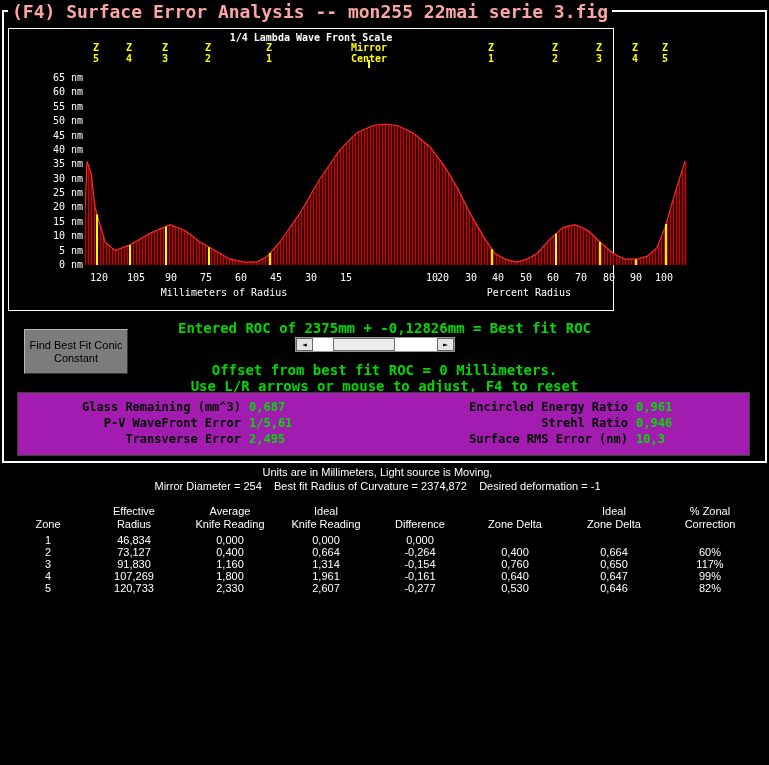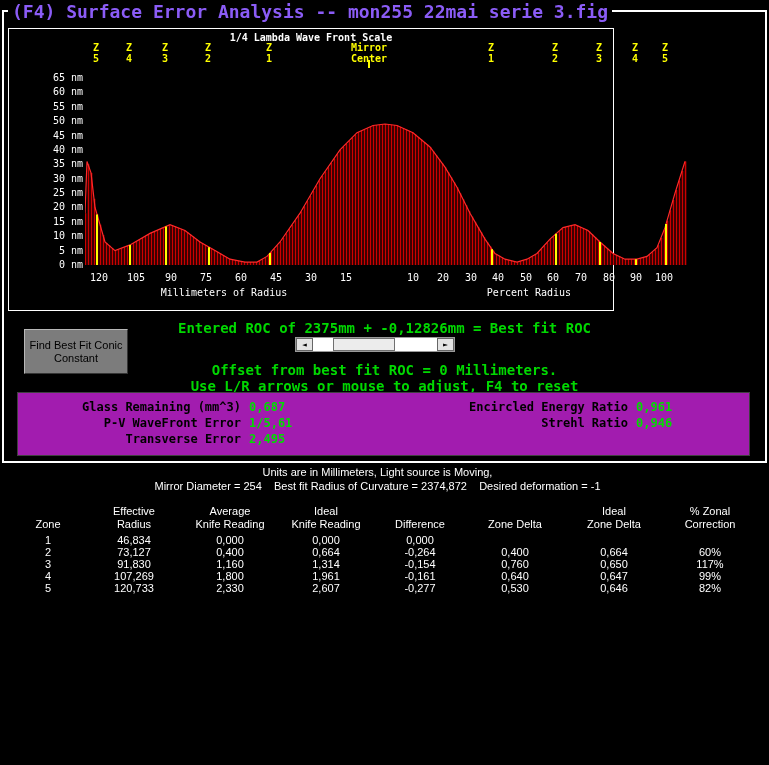--- a/index.html
+++ b/index.html
@@ -3,21 +3,21 @@
 <meta charset="utf-8">
 <style>
   *{margin:0;padding:0;box-sizing:border-box}
   html,body{background:#000}
   body{width:769px;height:765px;position:relative;overflow:hidden;
        font-family:"DejaVu Sans Mono",monospace}
 
   
   .window{position:absolute;left:2px;top:10px;width:765px;height:453px;
           border:2px solid #fff;background:#000}
-  .title{position:absolute;left:4px;top:-11px;background:#000;color:#8b5cf6;
+  .title{position:absolute;left:4px;top:-11px;background:#000;color:#fca5a5;
          font-size:18px;font-weight:bold;letter-spacing:0;padding:0 4px;
          white-space:pre;z-index:3}
 
   
   .chart-box{position:absolute;left:4px;top:16px;width:606px;height:283px;
              border:1px solid #fff;background:#000}
   .scale-title{position:absolute;left:0;top:3px;width:100%;text-align:center;
                color:#fff;font-size:10px;font-weight:bold}
   .zone-label{position:absolute;top:13px;width:24px;text-align:center;
               color:#ffff00;font-size:10px;line-height:11px;font-weight:bold}
@@ -362,21 +362,21 @@
       </svg>
     <div class="x-ticks" id="x-ticks">
         <div class="xtick" style="left: 75px;">120</div>
         <div class="xtick" style="left: 112px;">105</div>
         <div class="xtick" style="left: 147px;">90</div>
         <div class="xtick" style="left: 182px;">75</div>
         <div class="xtick" style="left: 217px;">60</div>
         <div class="xtick" style="left: 252px;">45</div>
         <div class="xtick" style="left: 287px;">30</div>
         <div class="xtick" style="left: 322px;">15</div>
-        <div class="xtick" style="left: 380px; text-align: right;">10</div>
+        <div class="xtick" style="left: 408px;">10</div>
         <div class="xtick" style="left: 419px;">20</div>
         <div class="xtick" style="left: 447px;">30</div>
         <div class="xtick" style="left: 474px;">40</div>
         <div class="xtick" style="left: 502px;">50</div>
         <div class="xtick" style="left: 529px;">60</div>
         <div class="xtick" style="left: 557px;">70</div>
         <div class="xtick" style="left: 585px;">80</div>
         <div class="xtick" style="left: 612px;">90</div>
         <div class="xtick" style="left: 640px;">100</div>
       </div>
@@ -405,20 +405,21 @@
 
   <div class="stats-panel">
     <div class="stats-col stats-left" id="stats-left">
         <div class="stat-row"><span class="stat-label">Glass Remaining (mm^3)</span><span class="stat-value">0,687</span></div>
         <div class="stat-row"><span class="stat-label">P-V WaveFront Error</span><span class="stat-value">1/5,61</span></div>
         <div class="stat-row"><span class="stat-label">Transverse Error</span><span class="stat-value">2,495</span></div>
       </div>
     <div class="stats-col stats-right" id="stats-right">
         <div class="stat-row"><span class="stat-label">Encircled Energy Ratio</span><span class="stat-value">0,961</span></div>
         <div class="stat-row"><span class="stat-label">Strehl Ratio</span><span class="stat-value">0,946</span></div>
+        <div class="stat-row"><span class="stat-label">Surface RMS Error (nm)</span><span class="stat-value">10,3</span></div>
       </div>
   </div>
 </div>
 
 <div class="footer-line units-line">Units are in Millimeters, Light source is Moving,</div>
 <div class="footer-line params-line">Mirror Diameter = 254    Best fit Radius of Curvature = 2374,872    Desired deformation = -1</div>
 
 <table class="zone-table">
   <colgroup>
     <col style="width:76px">

